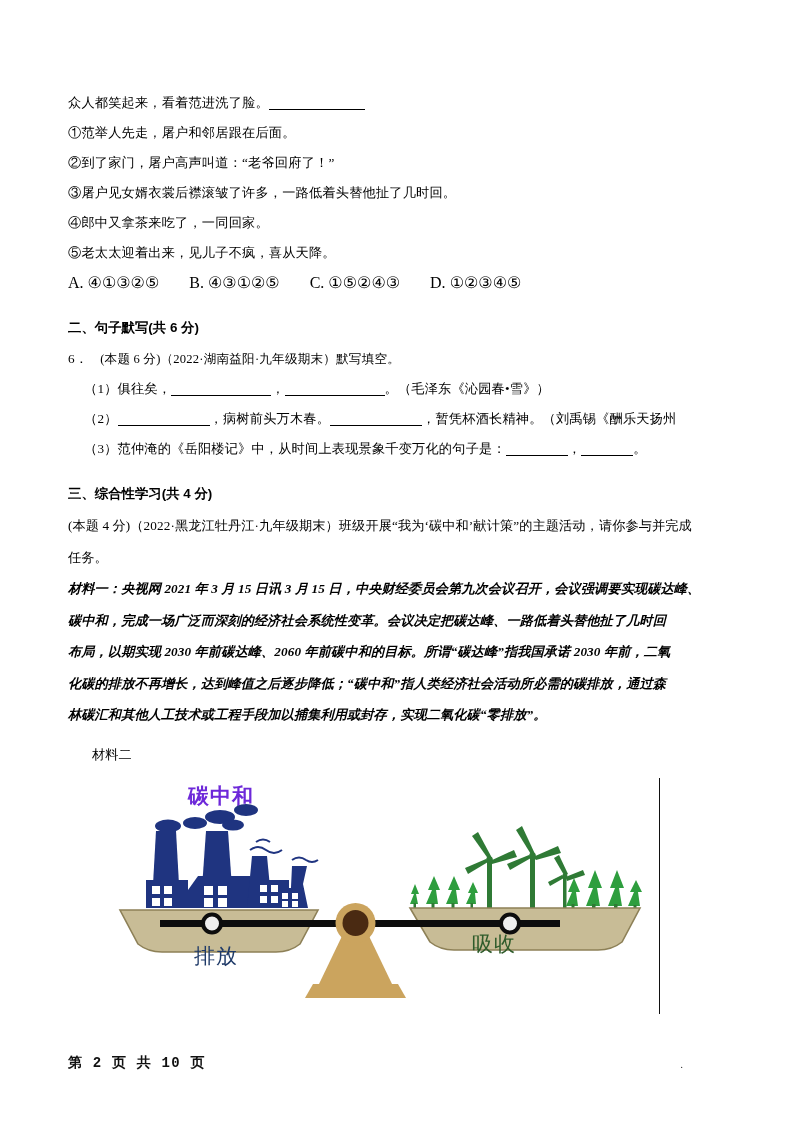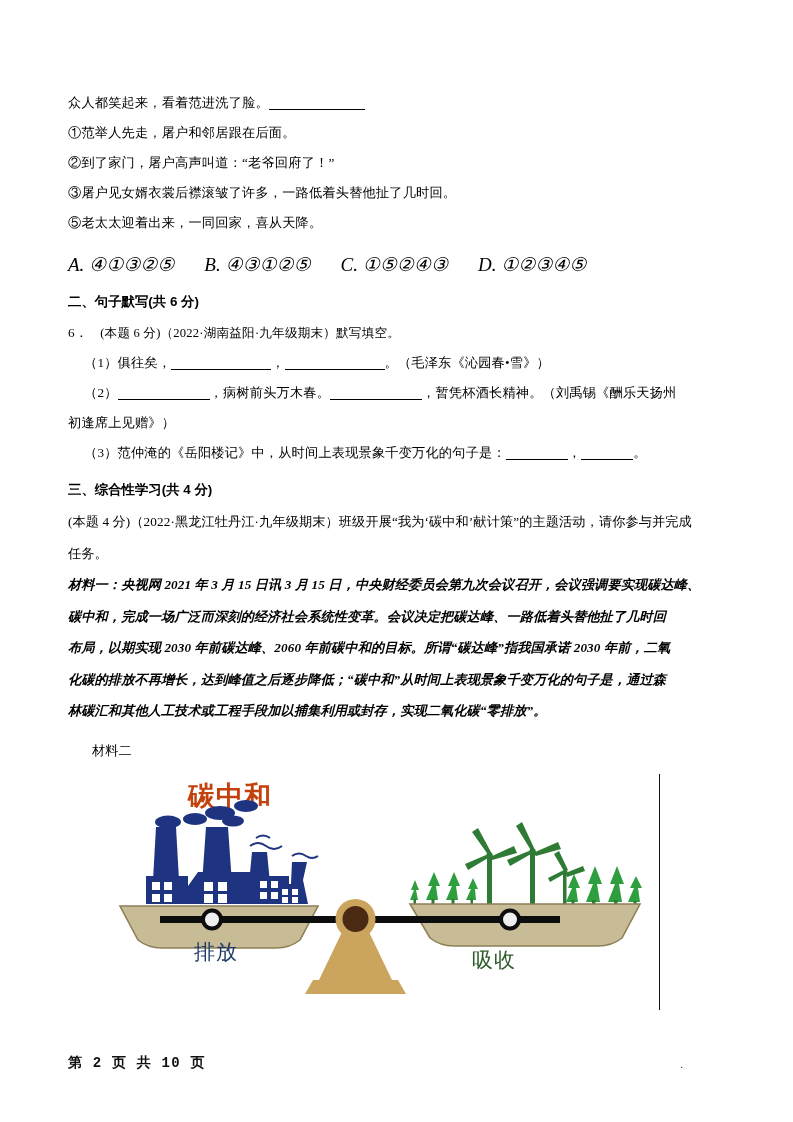--- a/index.html
+++ b/index.html
@@ -33,40 +33,39 @@
     letter-spacing: 0.2px;
     white-space: nowrap;
   }
   .indent2 { padding-left: 16px; }
 
   .heading {
     font-family: "Liberation Sans", "DejaVu Sans", sans-serif;
     font-weight: bold;
     font-size: 13.4px;
     line-height: 32px;
-    margin-top: 6px;
+    margin-top: 14px;
   }
 
   .blank {
     display: inline-block;
     border-bottom: 1px solid #000;
     vertical-align: -3px;
   }
   .blank-lg { width: 100px; }
   .blank-md { width: 92px; }
   .blank-sm { width: 62px; }
   .blank-xs { width: 52px; }
   .blank-title { width: 96px; }
 
   .opts {
-    font-size: 19px;
+    font-size: 16px;
     line-height: 30px;
-    margin-top: 12px;
+    margin-top: 0;
     white-space: nowrap;
-    font-style: italic;
   }
   .opt { display: inline-block; }
   .opt-letter { font-family: "Liberation Serif", serif; }
   .opt-gap { display: inline-block; width: 30px; }
 
   .para {
     font-size: 13.2px;
     line-height: 31.5px;
     text-align: justify;
     letter-spacing: 0.1px;
@@ -99,34 +98,34 @@
     width: 1px;
     height: 236px;
     background: #111;
   }
   .fig-title {
     position: absolute;
     left: 88px;
     top: 12px;
     font-family: "Liberation Sans", "DejaVu Sans", sans-serif;
     font-weight: bold;
-    font-size: 27px;
-    color: #c2410c;
+    font-size: 21px;
+    color: #6d28d9;
     letter-spacing: 1px;
   }
   .scale-svg { position: absolute; left: 0; top: 28px; }
   .pan-label {
     position: absolute;
     font-family: Liberation Serif, serif;
     font-size: 21px;
     font-weight: 500;
     letter-spacing: 1px;
   }
   .pan-label.left  { left: 94px;  top: 172px; color: #1f3a68; }
-  .pan-label.right { left: 372px; top: 180px; color: #2e5b2a; }
+  .pan-label.right { left: 372px; top: 160px; color: #2e5b2a; }
 
   
   .footer {
     position: absolute;
     left: 68px;
     bottom: 50px;
     width: 660px;
     font-size: 14px;
     font-family: Liberation Mono, monospace;
     font-weight: bold;
@@ -153,55 +152,57 @@
   <div class="line">
     <span>①范举人先走，屠户和邻居跟在后面。</span>
   </div>
   <div class="line">
     <span>②到了家门，屠户高声叫道：“老爷回府了！”</span>
   </div>
   <div class="line">
     <span>③屠户见女婿衣裳后襟滚皱了许多，一路低着头替他扯了几时回。</span>
   </div>
   <div class="line">
-    <span>⑤老太太迎着出来，一同回家，喜从天降。</span>
+    <span>④郎中又拿茶来吃了，一同回家。</span>
+  </div>
+  <div class="line">
+    <span>⑤老太太迎着出来，见儿子不疯，喜从天降。</span>
   </div>
 
   <div class="opts">
     <span class="opt"><span class="opt-letter">A.</span>&nbsp;<span>④①③②⑤</span></span><span class="opt-gap"></span><span class="opt"><span class="opt-letter">B.</span>&nbsp;<span>④③①②⑤</span></span><span class="opt-gap"></span><span class="opt"><span class="opt-letter">C.</span>&nbsp;<span>①⑤②④③</span></span><span class="opt-gap"></span><span class="opt"><span class="opt-letter">D.</span>&nbsp;<span>①②③④⑤</span></span>
   </div>
 
   <div class="heading">二、句子默写(共 6 分)</div>
 
   <div class="line">
     <span>6．</span><span class="small-note">(本题 6 分)（2022·湖南益阳·九年级期末）默写填空。</span>
   </div>
 
   <div class="line indent2">
     <span>（1）俱往矣，</span><span class="blank blank-lg"></span><span>，</span><span class="blank blank-lg"></span><span>。（毛泽东《沁园春•雪》）</span>
   </div>
 
   <div class="line indent2">
     <span>（2）</span><span class="blank blank-md"></span><span>，病树前头万木春。</span><span class="blank blank-md"></span><span>，暂凭杯酒长精神。（刘禹锡《酬乐天扬州</span>
   </div>
-  <div class="line">初逢席上见赠》）</div>
 
   <div class="line indent2">
     <span>（3）范仲淹的《岳阳楼记》中，从时间上表现景象千变万化的句子是：</span><span class="blank blank-sm"></span><span>，</span><span class="blank blank-xs"></span><span>。</span>
   </div>
 
   <div class="heading">三、综合性学习(共 4 分)</div>
 
   <div class="para">(本题 4 分)（2022·黑龙江牡丹江·九年级期末）班级开展“我为‘碳中和’献计策”的主题活动，请你参与并完成</div>
   <div class="para">任务。</div>
 
   <div class="para bolditalic">材料一：央视网 2021 年 3 月 15 日讯 3 月 15 日，中央财经委员会第九次会议召开，会议强调要实现碳达峰、</div>
   <div class="para bolditalic">碳中和，完成一场广泛而深刻的经济社会系统性变革。会议决定把碳达峰、一路低着头替他扯了几时回</div>
   <div class="para bolditalic">布局，以期实现 2030 年前碳达峰、2060 年前碳中和的目标。所谓“碳达峰”指我国承诺 2030 年前，二氧</div>
-  <div class="para bolditalic">化碳的排放不再增长，达到峰值之后逐步降低；“碳中和”从时间上表现景象千变万化的句子是，通过森</div>
+  <div class="para bolditalic">化碳的排放不再增长，达到峰值之后逐步降低；“碳中和”指人类经济社会活动所必需的碳排放，通过森</div>
   <div class="para bolditalic">林碳汇和其他人工技术或工程手段加以捕集利用或封存，实现二氧化碳“零排放”。</div>
 
   <div class="fig-label">材料二</div>
 
   <div class="figure-wrap">
     <div class="fig-border-right"></div>
     <div class="fig-title">碳中和</div>
 
     <svg class="scale-svg" width="560" height="215" viewBox="0 0 560 215">
 

